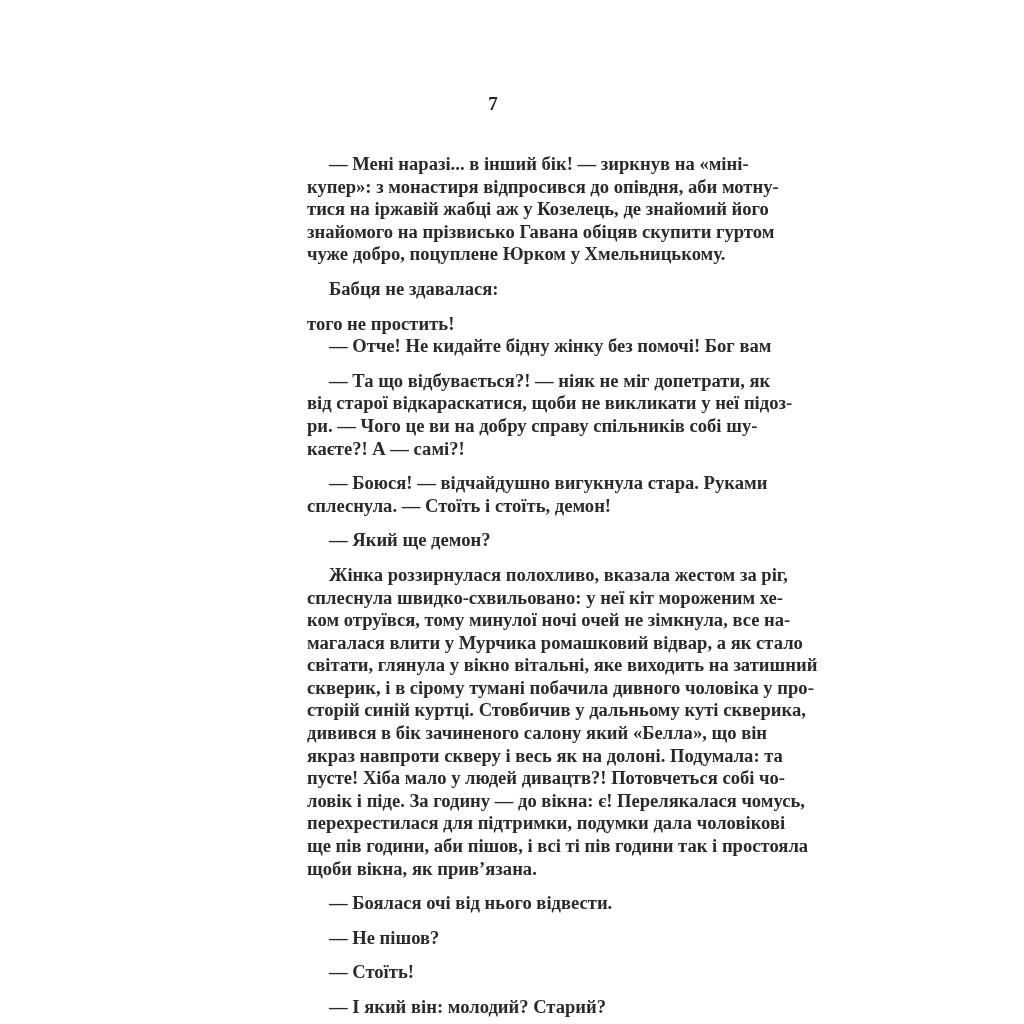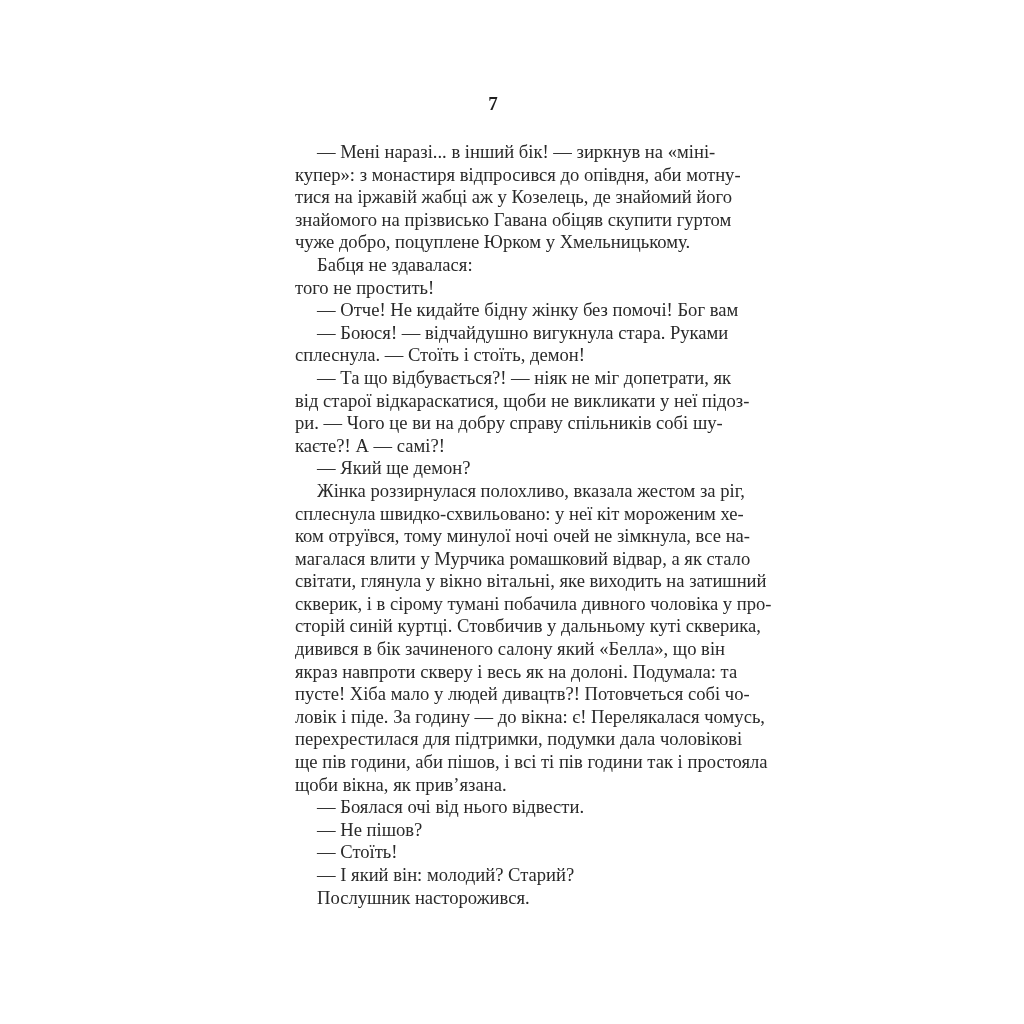--- a/index.html
+++ b/index.html
@@ -29,22 +29,23 @@
       position: absolute;
       top: 141px;
       left: 273px;
       width: 440px;
       font-size: 18.6px;
       line-height: 22.6px;
       text-align: justify;
       hyphens: manual;
     }
     .para {
-      margin: 0;
+      margin: 12px;
       text-indent: 22px;
+      font-weight: bold;
     }
     .line {
       display: block;
       text-align: justify;
       text-align-last: justify;
       white-space: nowrap;
     }
     .line.last {
       text-align-last: left;
     }
@@ -73,29 +74,29 @@
   <div class="para">
     <span class="line first last">Бабця не здавалася:</span>
   </div>
 
   <div class="para">
     <span class="line cont last">того не простить!</span>
     <span class="line first">— Отче! Не кидайте бідну жінку без помочі! Бог вам</span>
   </div>
 
   <div class="para">
-    <span class="line first">— Боюся! — відчайдушно вигукнула стара. Руками</span>
-    <span class="line cont last">сплеснула. — Стоїть і стоїть, демон!</span>
-  </div>
-
-  <div class="para">
     <span class="line first">— Та що відбувається?! — ніяк не міг допетрати, як</span>
     <span class="line cont">від старої відкараскатися, щоби не викликати у неї підоз-</span>
     <span class="line cont">ри. — Чого це ви на добру справу спільників собі шу-</span>
     <span class="line cont last">каєте?! А — самі?!</span>
+  </div>
+
+  <div class="para">
+    <span class="line first">— Боюся! — відчайдушно вигукнула стара. Руками</span>
+    <span class="line cont last">сплеснула. — Стоїть і стоїть, демон!</span>
   </div>
 
   <div class="para">
     <span class="line first last">— Який ще демон?</span>
   </div>
 
   <div class="para">
     <span class="line first">Жінка роззирнулася полохливо, вказала жестом за ріг,</span>
     <span class="line cont">сплеснула швидко-схвильовано: у неї кіт мороженим хе-</span>
     <span class="line cont">ком отруївся, тому минулої ночі очей не зімкнула, все на-</span>

